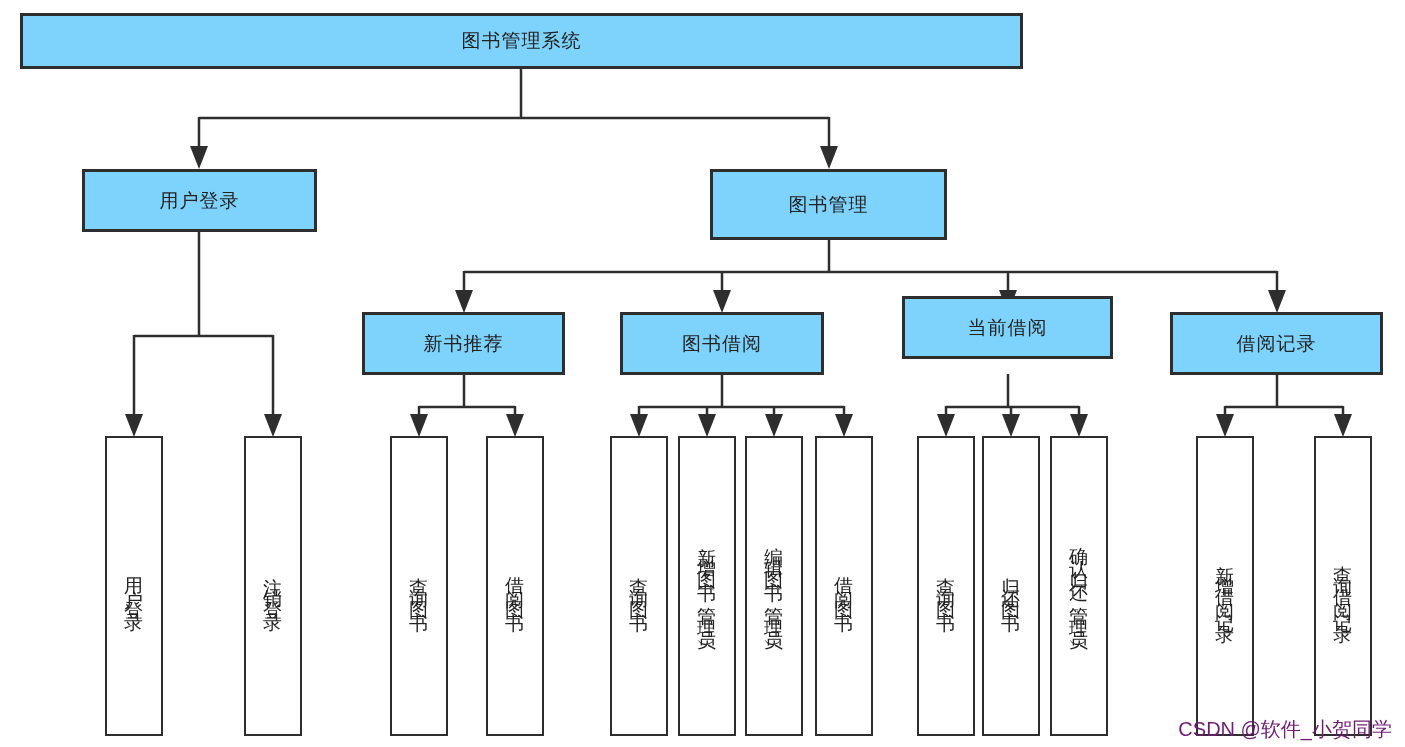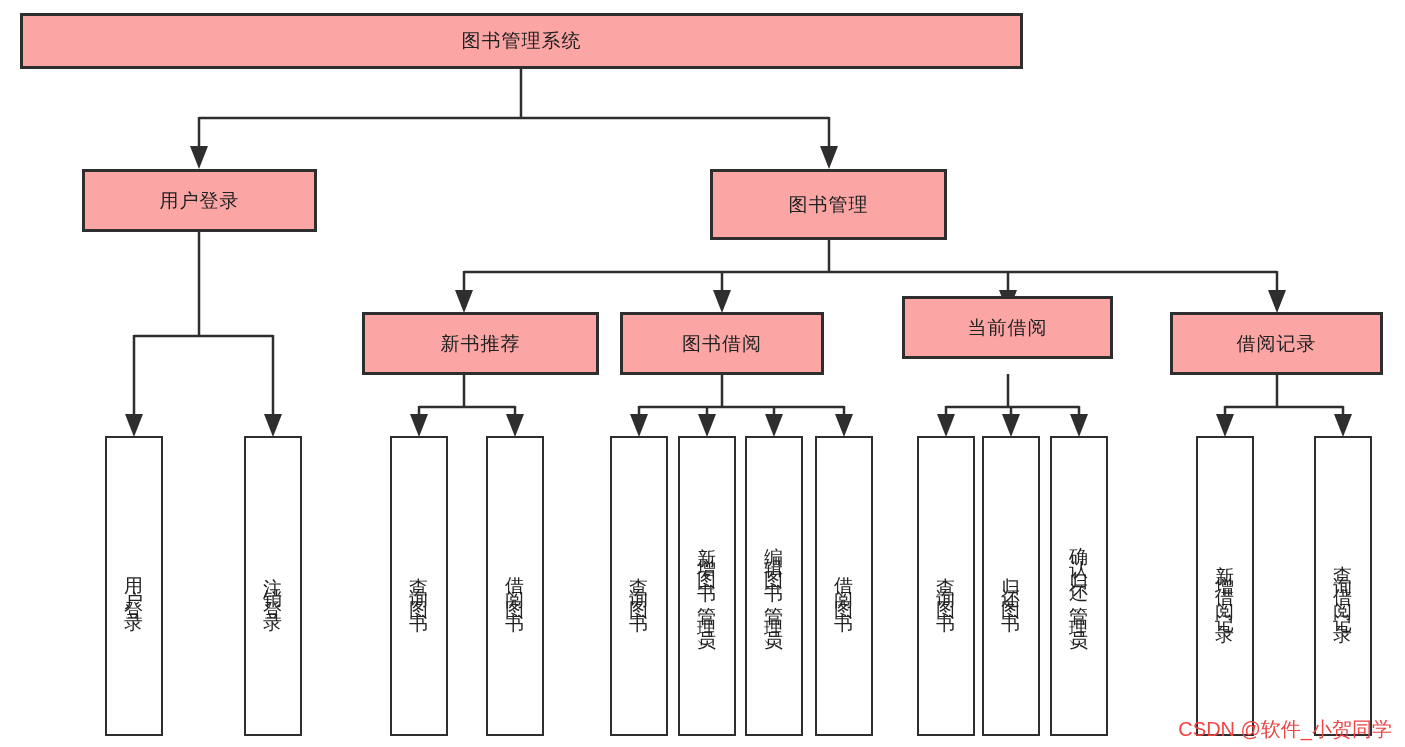--- a/index.html
+++ b/index.html
@@ -18,21 +18,21 @@
   .connectors {
     position: absolute;
     left: 0; top: 0;
     width: 1405px;
     height: 747px;
     z-index: 1;
   }
   .box {
     position: absolute;
     box-sizing: border-box;
-    background: #fca5a5;
+    background: #7dd3fc;
     border: 3px solid #2e2e2e;
     display: flex;
     align-items: center;
     justify-content: center;
     z-index: 2;
   }
   .box .hlabel {
     font-size: 19px;
     letter-spacing: 1px;
     color: #222222;
@@ -56,21 +56,21 @@
     text-orientation: mixed;
     font-size: 19px;
     letter-spacing: 12px;
     line-height: 1;
     color: #222222;
     white-space: nowrap;
   }
   .root    { left: 20px;   top: 13px;  width: 1003px; height: 56px; }
   .b-login { left: 82px;   top: 169px; width: 235px;  height: 63px; }
   .b-mgmt  { left: 710px;  top: 169px; width: 237px;  height: 71px; }
-  .b-rec   { left: 362px;  top: 312px; width: 237px;  height: 63px; }
+  .b-rec   { left: 362px;  top: 312px; width: 203px;  height: 63px; }
   .b-bor   { left: 620px;  top: 312px; width: 204px;  height: 63px; text-align: right; }
   .b-cur   { left: 902px;  top: 296px; width: 211px;  height: 63px; justify-content: center; }
   .b-hist  { left: 1170px; top: 312px; width: 213px;  height: 63px; }
   .l1  { left: 105px; }
   .l2  { left: 244px; }
   .l3  { left: 390px; }
   .l4  { left: 486px; }
   .l5  { left: 610px; }
   .l6  { left: 678px; }
   .l7  { left: 745px; }
@@ -78,21 +78,21 @@
   .l9  { left: 917px; }
   .l10 { left: 982px; }
   .l11 { left: 1050px; }
   .l12 { left: 1196px; }
   .l13 { left: 1314px; }
   .watermark {
     position: absolute;
     right: 13px;
     bottom: 4px;
     font-size: 20px;
-    color: #ef4444;
+    color: #701a75;
     z-index: 3;
     white-space: nowrap;
   }
 </style>
 </head>
 <body>
 
 <div class="canvas">
 
   <svg class="connectors" viewBox="0 0 1405 747" xmlns="http://www.w3.org/2000/svg">

